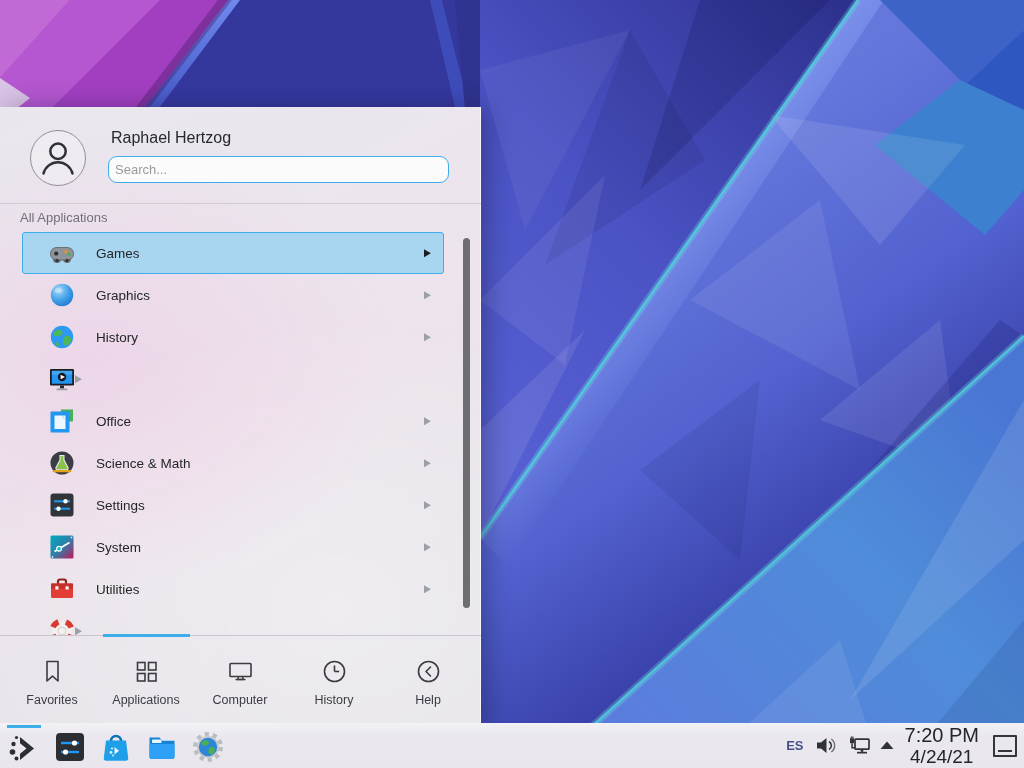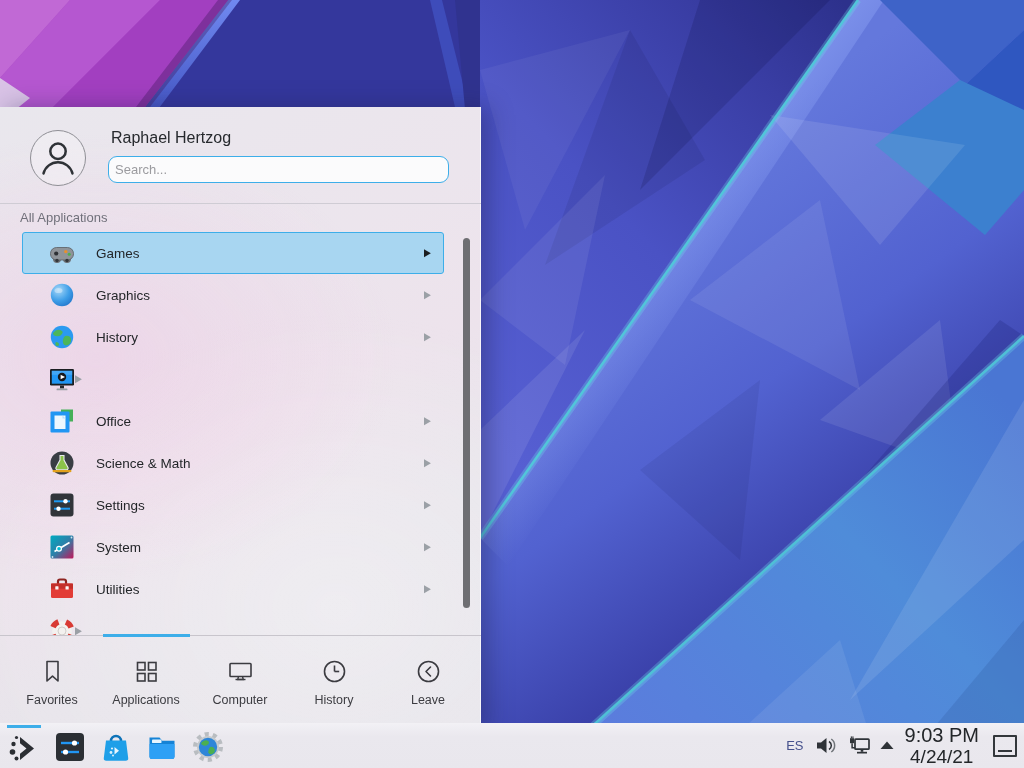--- a/index.html
+++ b/index.html
@@ -64,21 +64,21 @@
     position:absolute; left:0; top:723px; width:1024px; height:45px;
     background:linear-gradient(#f2f1f5, #eae8ee 30%, #e9e7ed);
     display:flex; align-items:center;
   }
   #task-apps { display:flex; align-items:center; gap:14px; padding-left:8px; height:100%; }
   .task-app { position:relative; width:32px; height:32px; margin-top:2px; }
   .task-app svg { width:32px; height:32px; display:block; }
   .task-app .active-line { position:absolute; left:-1px; top:-6px; width:34px; height:3px; background:#3daee9; }
 
   #tray { margin-left:auto; display:flex; align-items:center; padding-right:7px; }
-  #kbd-layout { font-size:13px; font-weight:normal; color:#45508c; margin-right:12px; }
+  #kbd-layout { font-size:13px; font-weight:bold; color:#45508c; margin-right:12px; }
   .tray-icon { display:flex; align-items:center; justify-content:center; }
   .tray-icon svg { display:block; }
   #volume-icon { margin-right:11px; }
   #network-icon { margin-right:9px; }
   #expand-arrow { margin-right:11px; }
   #clock { text-align:center; color:#232629; line-height:1; margin-right:14px; }
   #clock .time { font-size:20px; }
   #clock .date { font-size:19px; margin-top:2px; }
   #show-desktop { width:24px; height:22px; border:2px solid #33373b; border-radius:1px; position:relative; background:transparent; }
   #show-desktop .inner-line { position:absolute; left:3px; right:3px; bottom:3px; height:2px; background:#33373b; }
@@ -349,21 +349,21 @@
                 <line x1="13.5" y1="13.5" x2="13.5" y2="7.5" stroke="#3b3b40" stroke-width="1.6"></line>
                 <line x1="13.5" y1="13.5" x2="18.2" y2="13.5" stroke="#3b3b40" stroke-width="1.6"></line>
               </svg></span>
             <span class="tab-label">History</span>
           </div>
           <div class="tab-item">
             <span><svg viewBox="0 0 27 27">
                 <circle cx="13.5" cy="13.5" r="10" fill="none" stroke="#3b3b40" stroke-width="1.6"></circle>
                 <polyline points="15.5,9 11,13.5 15.5,18" fill="none" stroke="#3b3b40" stroke-width="1.6" stroke-linejoin="round" stroke-linecap="round"></polyline>
               </svg></span>
-            <span class="tab-label">Leave</span>
+            <span class="tab-label">Help</span>
           </div>
         </div>
     </div>
   </div>
 
   <div id="taskbar">
     <div id="task-apps">
         <div class="task-app"><div class="active-line"></div><span><svg viewBox="0 0 32 32">
               <path d="M12,6 L26,17.5 L12,29 L12,22.8 L18.5,17.5 L12,12.2 Z" fill="#2b2e33"></path>
               <circle cx="8.5" cy="6.5" r="1.6" fill="#2b2e33"></circle>
@@ -423,21 +423,21 @@
         </svg>
       </span>
 
       <span class="tray-icon" id="expand-arrow">
         <svg width="14" height="9" viewBox="0 0 14 9">
             <polygon points="7,0.5 13.5,8 0.5,8" fill="#2f3338"></polygon>
           </svg>
       </span>
 
       <div id="clock">
-        <div class="time">9:03 PM</div>
+        <div class="time">7:20 PM</div>
         <div class="date">4/24/21</div>
       </div>
 
       <div id="show-desktop">
         <div class="inner-line"></div>
       </div>
     </div>
   </div>
 </div>
 

